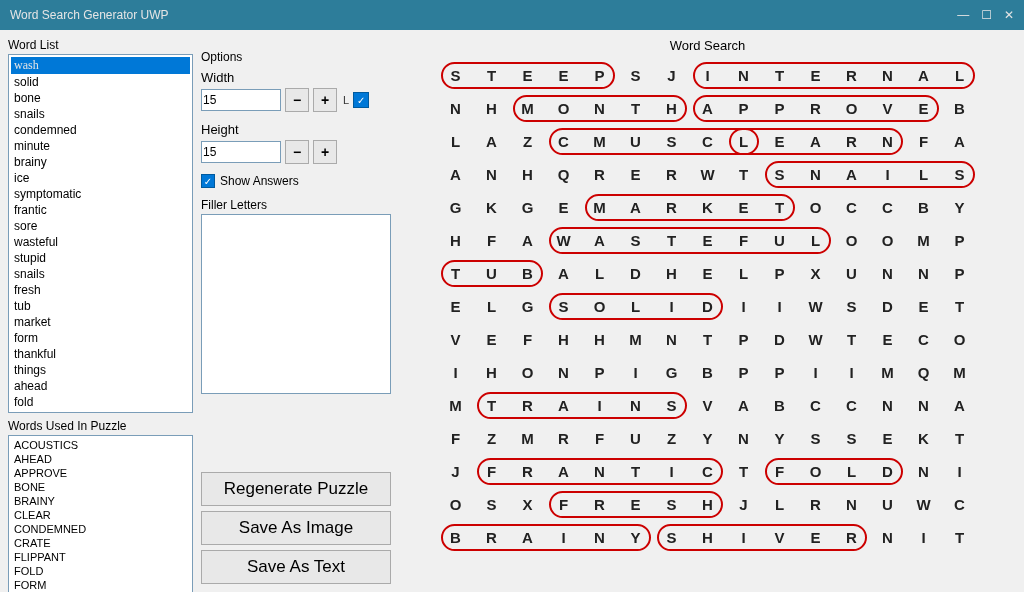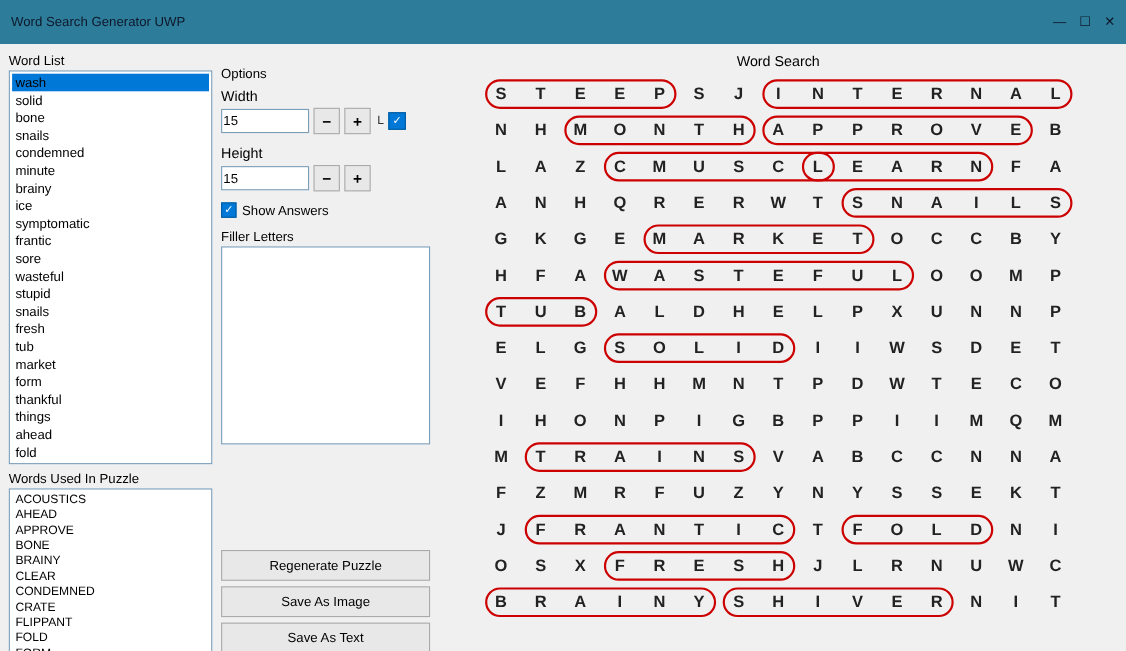--- a/index.html
+++ b/index.html
@@ -6,26 +6,26 @@
     body {
       font-family: 'Segoe UI', Arial, sans-serif;
       font-size: 12px;
       background: #f0f0f0;
       width: 1024px;
       height: 592px;
       overflow: hidden;
     }
     .title-bar {
       background: #2d7d9a;
-      color: #0f172a;
+      color: #e5e5e5;
       padding: 6px 10px;
       display: flex;
       justify-content: space-between;
       align-items: center;
-      height: 40px;
+      height: 30px;
     }
     .main-content {
       display: flex;
       height: calc(592px - 30px);
       padding: 8px;
       gap: 8px;
       background: #f0f0f0;
     }
     .left-panel {
       display: flex;
@@ -45,21 +45,21 @@
       overflow-y: auto;
       flex: 1;
       padding: 2px;
       min-height: 0;
     }
     .word-list-box .item {
       padding: 1px 3px;
       cursor: pointer;
       font-size: 12px;
     }
-    .word-list-box .item.selected { background: #0078d7; color: #000000; }
+    .word-list-box .item.selected { background: #0078d7; color: #e5e5e5; font-family: Liberation Serif, serif; }
     .words-used-section {
       display: flex;
       flex-direction: column;
       max-height: 200px;
     }
     .words-used-box {
       border: 1px solid #7a9db8;
       background: white;
       overflow-y: auto;
       flex: 1;
@@ -137,21 +137,21 @@
     .l-indicator {
       font-size: 11px;
       color: #333;
       margin-left: 2px;
     }
     .btn-action {
       border: 1px solid #aaa;
       background: #e8e8e8;
       padding: 6px 10px;
       cursor: pointer;
-      font-size: 12px;
+      font-size: 17px;
       text-align: center;
       width: 100%;
     }
     .right-panel {
       flex: 1;
       display: flex;
       flex-direction: column;
       align-items: center;
     }
     .wordsearch-title {

